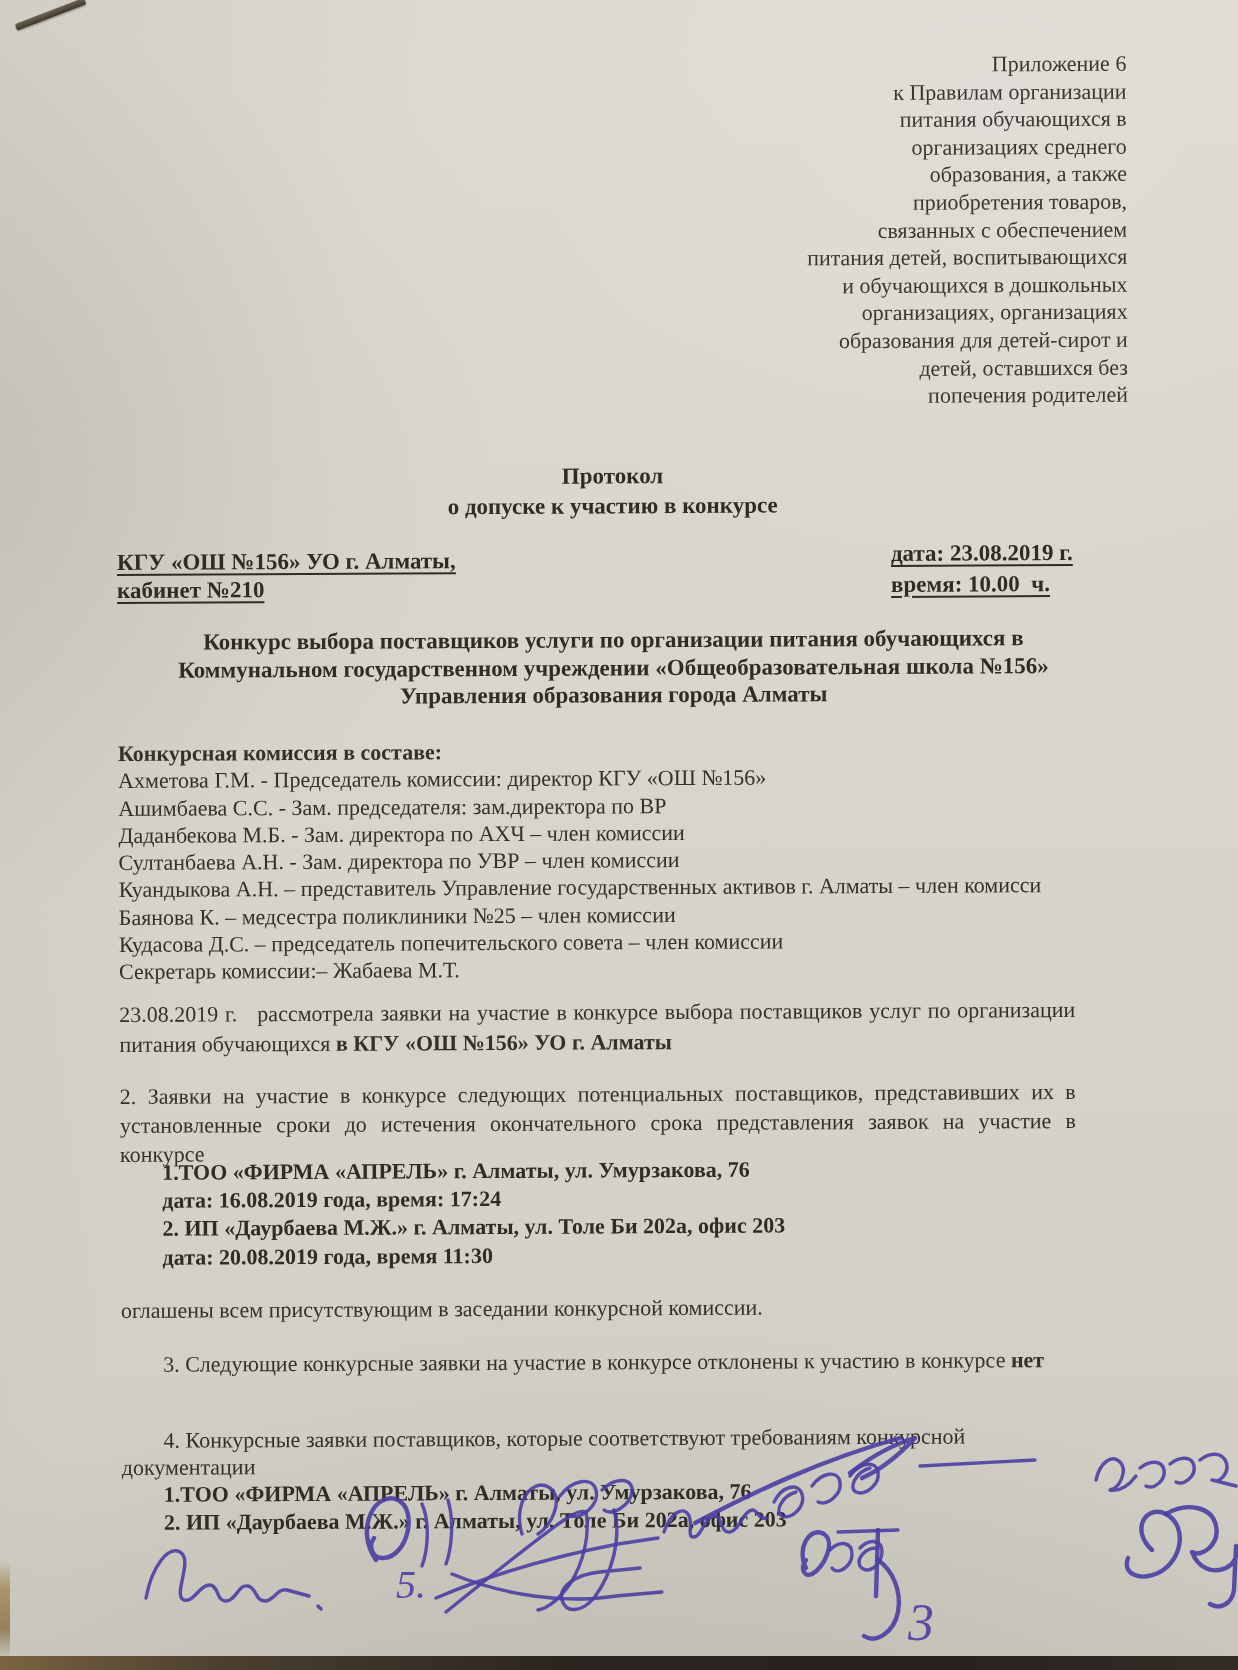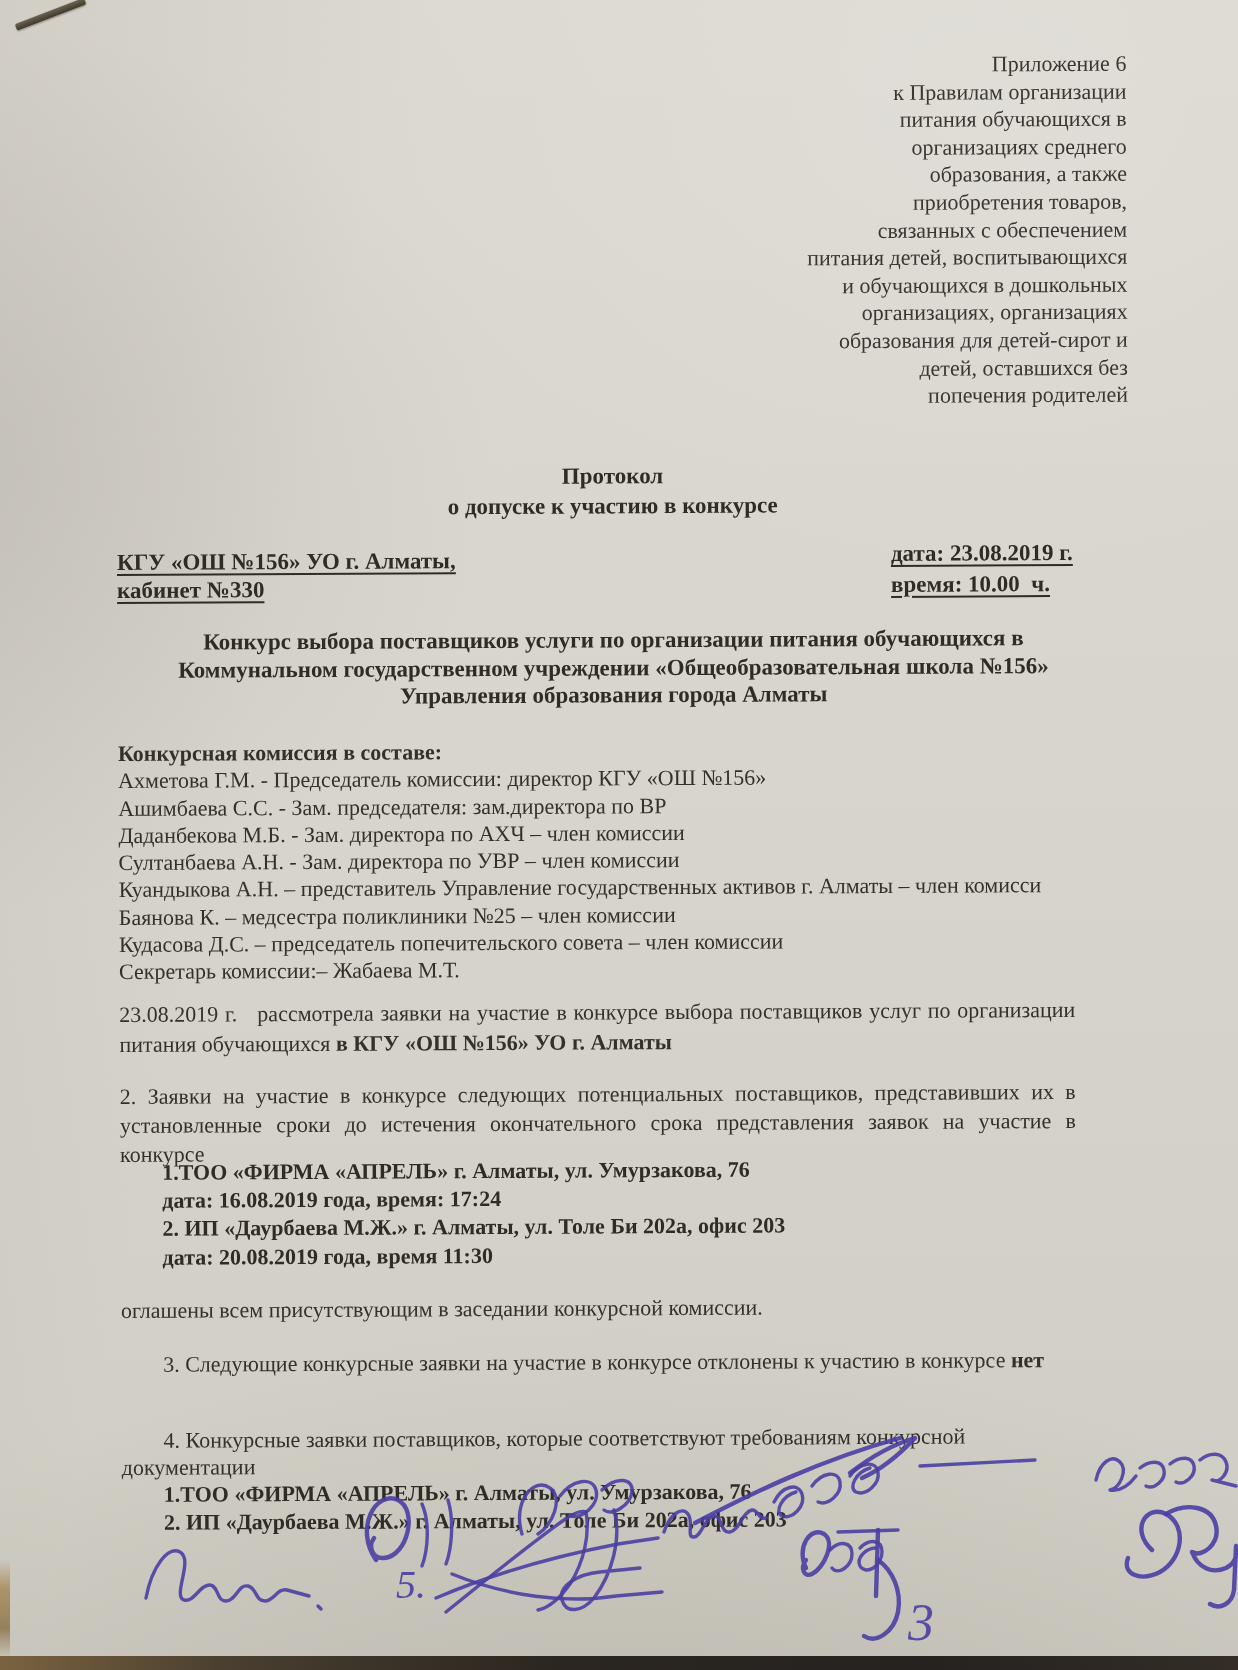--- a/index.html
+++ b/index.html
@@ -82,21 +82,21 @@
       <div>попечения родителей</div>
     </div>
 
     <div class="blk title">
       <div>Протокол</div>
       <div>о допуске к участию в конкурсе</div>
     </div>
 
     <div class="blk org">
       <div><span class="u">КГУ «ОШ №156» УО г. Алматы,</span></div>
-      <div><span class="u">кабинет №330</span></div>
+      <div><span class="u">кабинет №210</span></div>
     </div>
 
     <div class="blk datetime">
       <div><span class="u">дата: 23.08.2019 г.</span></div>
       <div><span class="u pre">время: 10.00  ч.</span></div>
     </div>
 
     <div class="blk subject">
       <div>Конкурс выбора поставщиков услуги по организации питания обучающихся в</div>
       <div>Коммунальном государственном учреждении «Общеобразовательная школа №156»</div>

